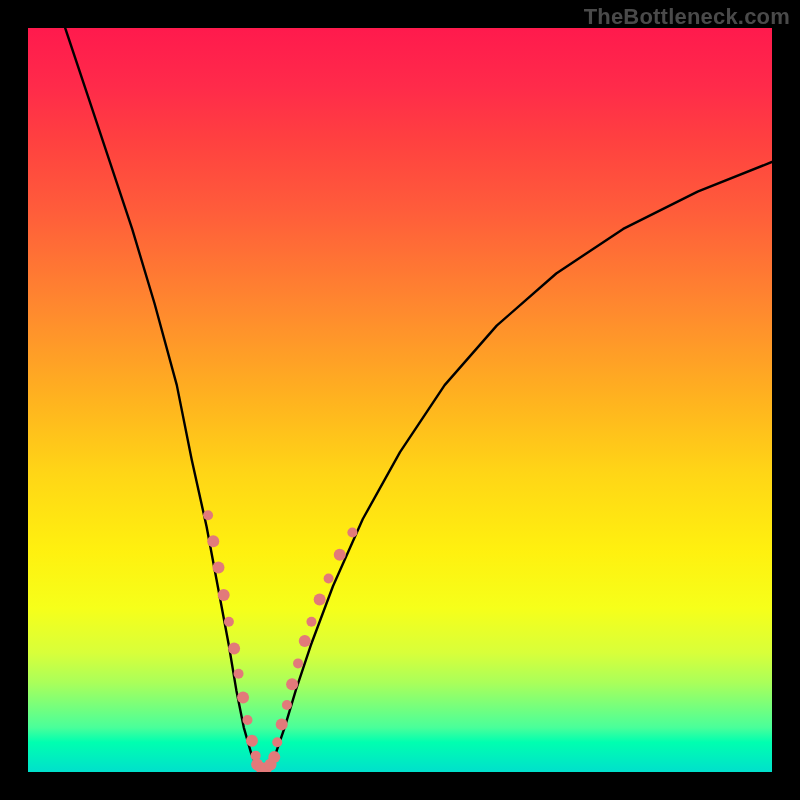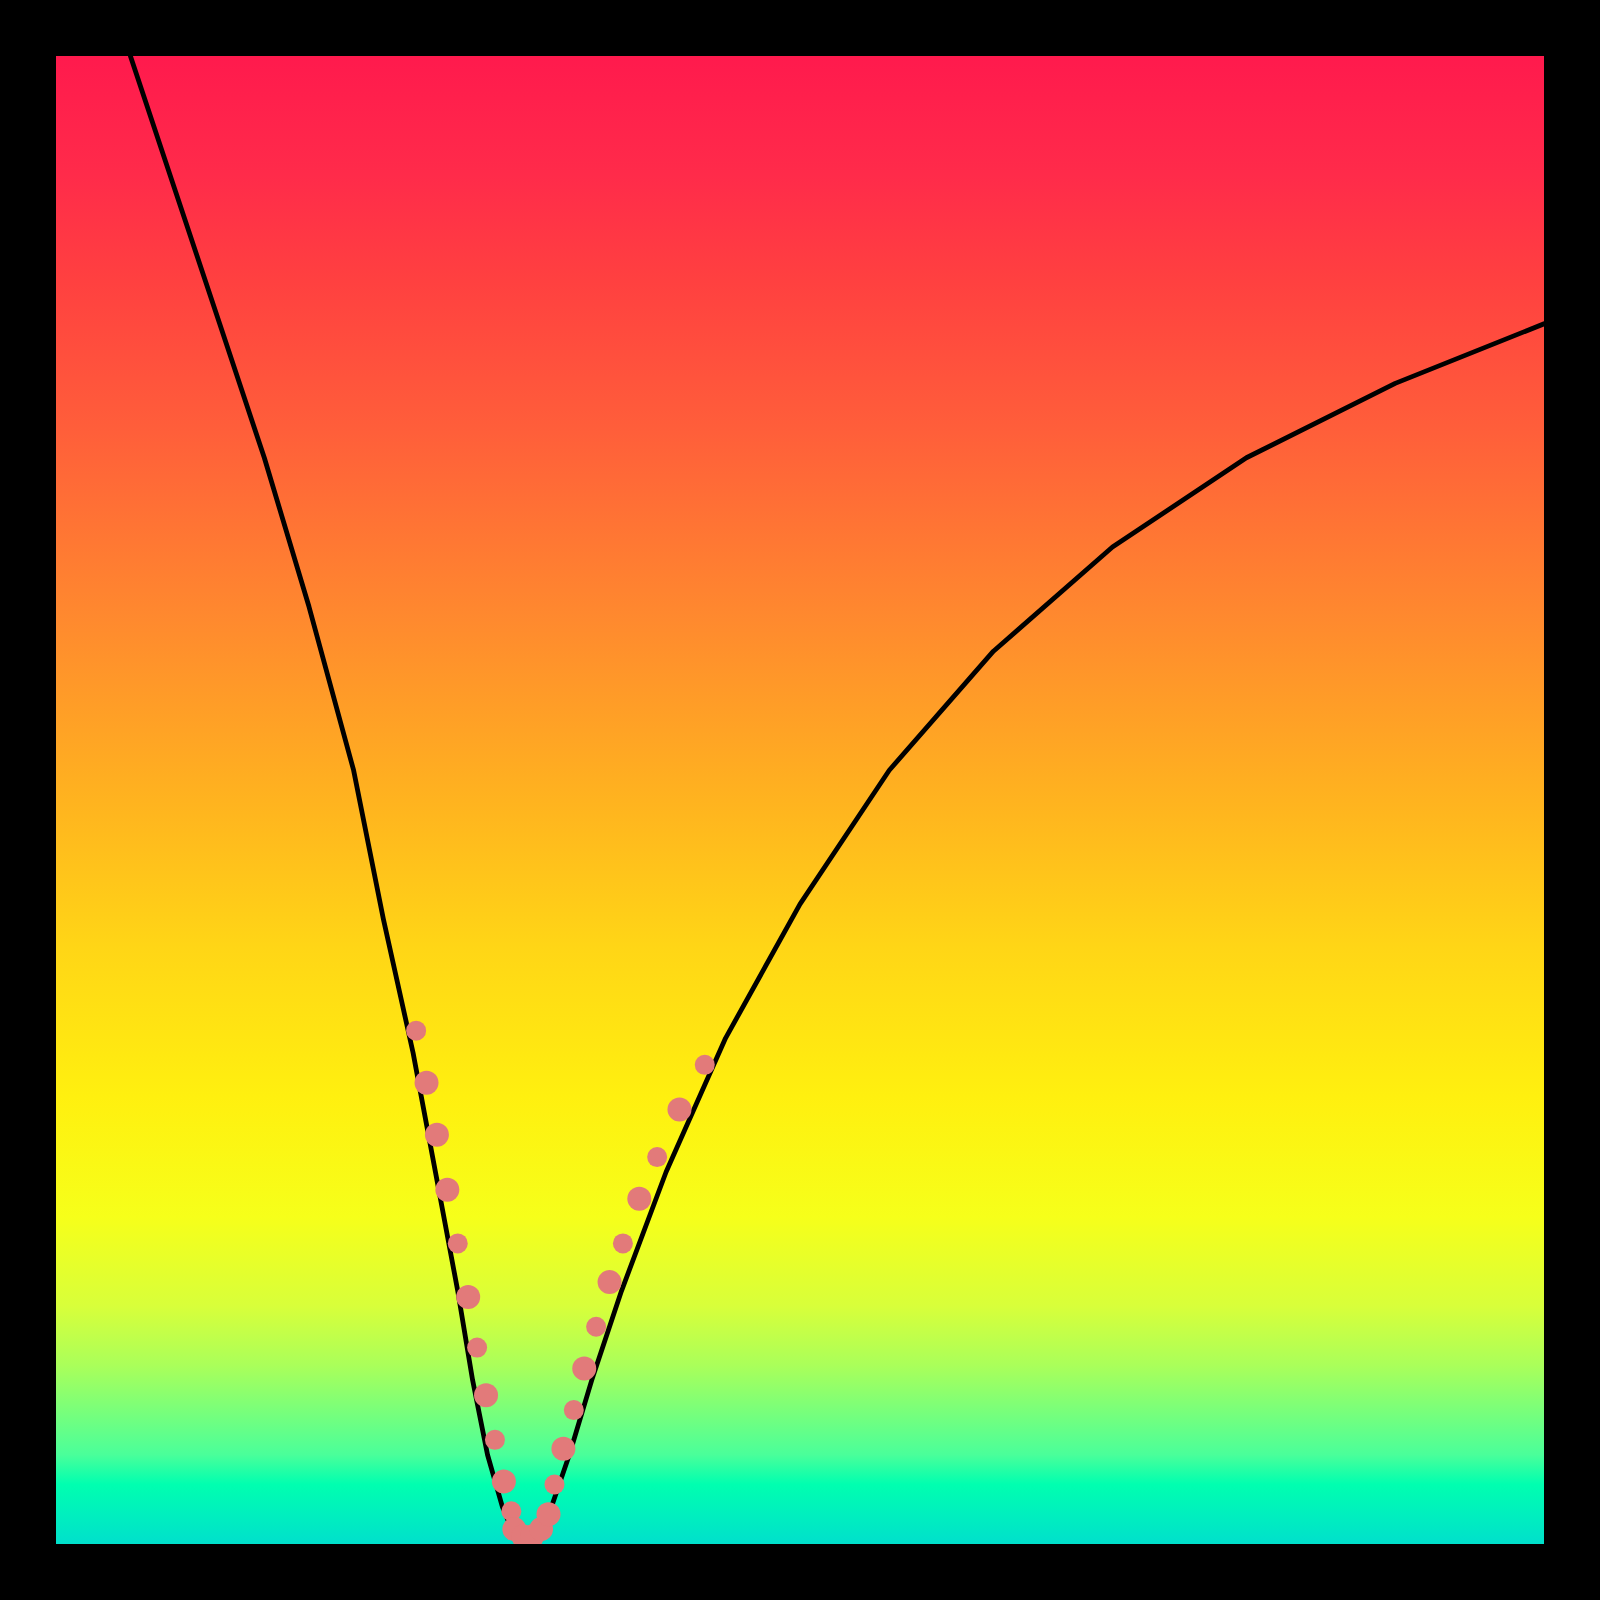--- a/index.html
+++ b/index.html
@@ -56,20 +56,21 @@
     left: 0;
     top: 0;
     width: 744px;
     height: 744px;
   }
 </style>
 </head>
 <body>
 
 <div class="frame">
+  <div class="watermark">TheBottleneck.com</div>
   <div class="plot">
     <svg class="overlay" viewBox="0 0 744 744" preserveAspectRatio="none">
       <g id="curve-group">
           <path d="M37.20 0.00 L59.52 66.96 L81.84 133.92 L104.16 200.88 L126.48 275.28 L148.80 357.12 L163.68 431.52 L178.56 498.48 L189.72 558.00 L200.88 617.52 L208.32 662.16 L215.76 699.36 L223.20 725.40 L228.41 738.05 L228.41 738.05 L232.13 741.77 L236.59 741.77 L241.80 738.05 L241.80 738.05 L247.75 725.40 L256.68 699.36 L267.84 662.16 L282.72 617.52 L305.04 558.00 L334.80 491.04 L372.00 424.08 L416.64 357.12 L468.72 297.60 L528.24 245.52 L595.20 200.88 L669.60 163.68 L744.00 133.92" fill="none" stroke="#000000" stroke-width="2.4" stroke-linejoin="round" stroke-linecap="round"></path>
         </g>
       <g id="marker-group">
           <circle cx="180.05" cy="487.32" r="5.00" fill="#e27a7a" stroke="#c95c5c" stroke-width="0"></circle>
           <circle cx="185.26" cy="513.36" r="6.00" fill="#e27a7a" stroke="#c95c5c" stroke-width="0"></circle>
           <circle cx="190.46" cy="539.40" r="6.00" fill="#e27a7a" stroke="#c95c5c" stroke-width="0"></circle>
           <circle cx="195.67" cy="566.93" r="6.00" fill="#e27a7a" stroke="#c95c5c" stroke-width="0"></circle>

